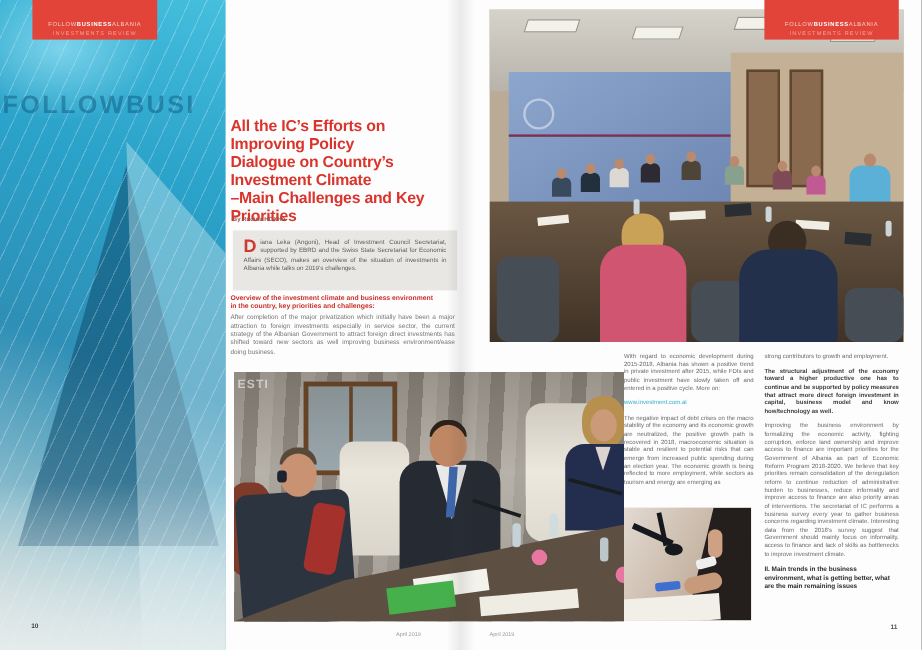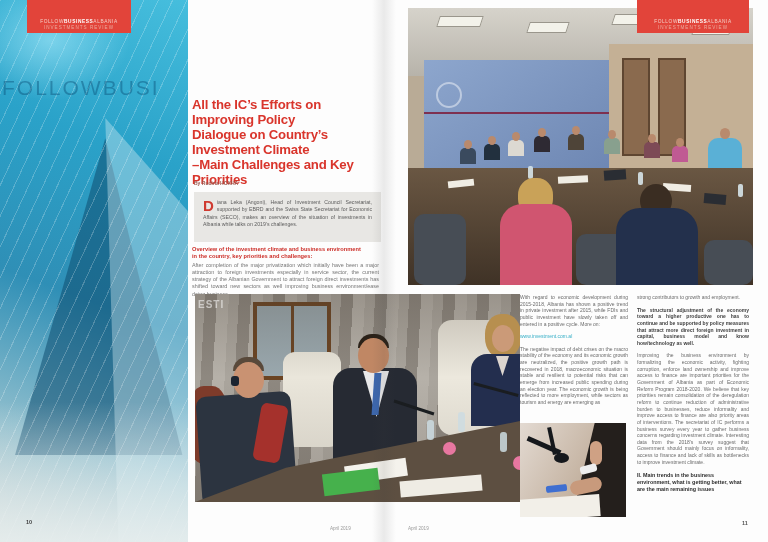--- a/index.html
+++ b/index.html
@@ -18,21 +18,21 @@
   .building .pyramid { left:0; top:95px; width:100%; height:360px;
     background:rgba(14,77,112,0.55); clip-path:polygon(8% 100%,56% 12%,97% 100%); }
   .building .glass { left:0; top:118px; width:100%; height:424px;
     background:rgba(219,239,244,0.38); clip-path:polygon(56% 0,100% 22%,100% 100%,63% 100%); }
   .building .streaks { left:0; top:0; width:100%; height:100%;
     background:repeating-linear-gradient(115deg, rgba(255,255,255,0.22) 0 1px, transparent 1px 13px); }
   .building .glow { left:-30px; top:-20px; width:160px; height:120px;
     background:radial-gradient(closest-side, rgba(180,240,255,0.55), transparent); }
   .building .bottomlight { left:0; bottom:0; width:100%; height:140px;
     background:linear-gradient(transparent, rgba(231,238,238,0.9)); }
-  .wm-follow { left:2px; top:76px; font-size:21px; font-weight:normal;
+  .wm-follow { left:2px; top:76px; font-size:21px; font-weight:bold;
     color:rgba(8,74,114,0.42); letter-spacing:2px; white-space:nowrap; }
 
   
   .banner { top:0; height:33px; background:#e2443a;
     display:flex; flex-direction:column; justify-content:flex-end; align-items:center;
     padding-bottom:3px; z-index:6; }
   .banner-left { left:27px; width:104px; }
   .banner-right { left:637px; width:112px; }
   .banner .l1 { font-size:4.8px; letter-spacing:0.6px; color:#f5cdc5; white-space:nowrap; }
   .banner .l1 b { color:#ffffff; }
@@ -45,21 +45,21 @@
   .intro-box { left:194px; top:192px; width:187px; height:50px; background:#e8e7e4;
     padding:7px 9px; font-size:5.2px; line-height:1.4; color:#5c5c5c; text-align:justify; }
   .dropcap { float:left; font-size:15px; line-height:0.85; font-weight:bold;
     color:#cf3a30; margin:1px 3px 0 0; }
   .sec-head { left:192px; top:246px; width:190px; font-size:5.7px; font-weight:bold;
     color:#cc2e28; line-height:1.3; white-space:pre-line; }
   .body-par { left:192px; top:262px; width:187px; font-size:5.4px; line-height:1.32;
     color:#767676; text-align:justify; }
 
   
-  .meeting { left:195px; top:294px; width:325px; height:208px; overflow:hidden; z-index:5;
+  .meeting { left:195px; top:310px; width:325px; height:208px; overflow:hidden; z-index:5;
     background:repeating-linear-gradient(93deg,#aaa59d 0 10px,#8e8880 10px 22px,#b6b1a9 22px 34px); }
   .meeting .shade { left:0; top:0; width:100%; height:100%;
     background:linear-gradient(180deg, rgba(70,60,50,0.25), transparent 40%, rgba(40,30,20,0.15)); }
   .meeting .window { left:58px; top:8px; width:78px; height:78px; background:#9aa8ae;
     border:4px solid #6b4423; }
   .meeting .window:before { content:""; position:absolute; left:48%; top:0; width:3px; height:100%; background:#6b4423; }
   .meeting .chair1 { left:88px; top:58px; width:58px; height:95px; background:#eae6db; border-radius:12px; }
   .meeting .chair2 { left:243px; top:26px; width:72px; height:115px; background:#ece8dd; border-radius:14px; }
   .meeting .man-torso { left:138px; top:74px; width:84px; height:95px; background:#262a33; border-radius:18px 18px 0 0; }
   .meeting .man-shirt { left:168px; top:77px; width:26px; height:46px; background:#e9e9ea;

